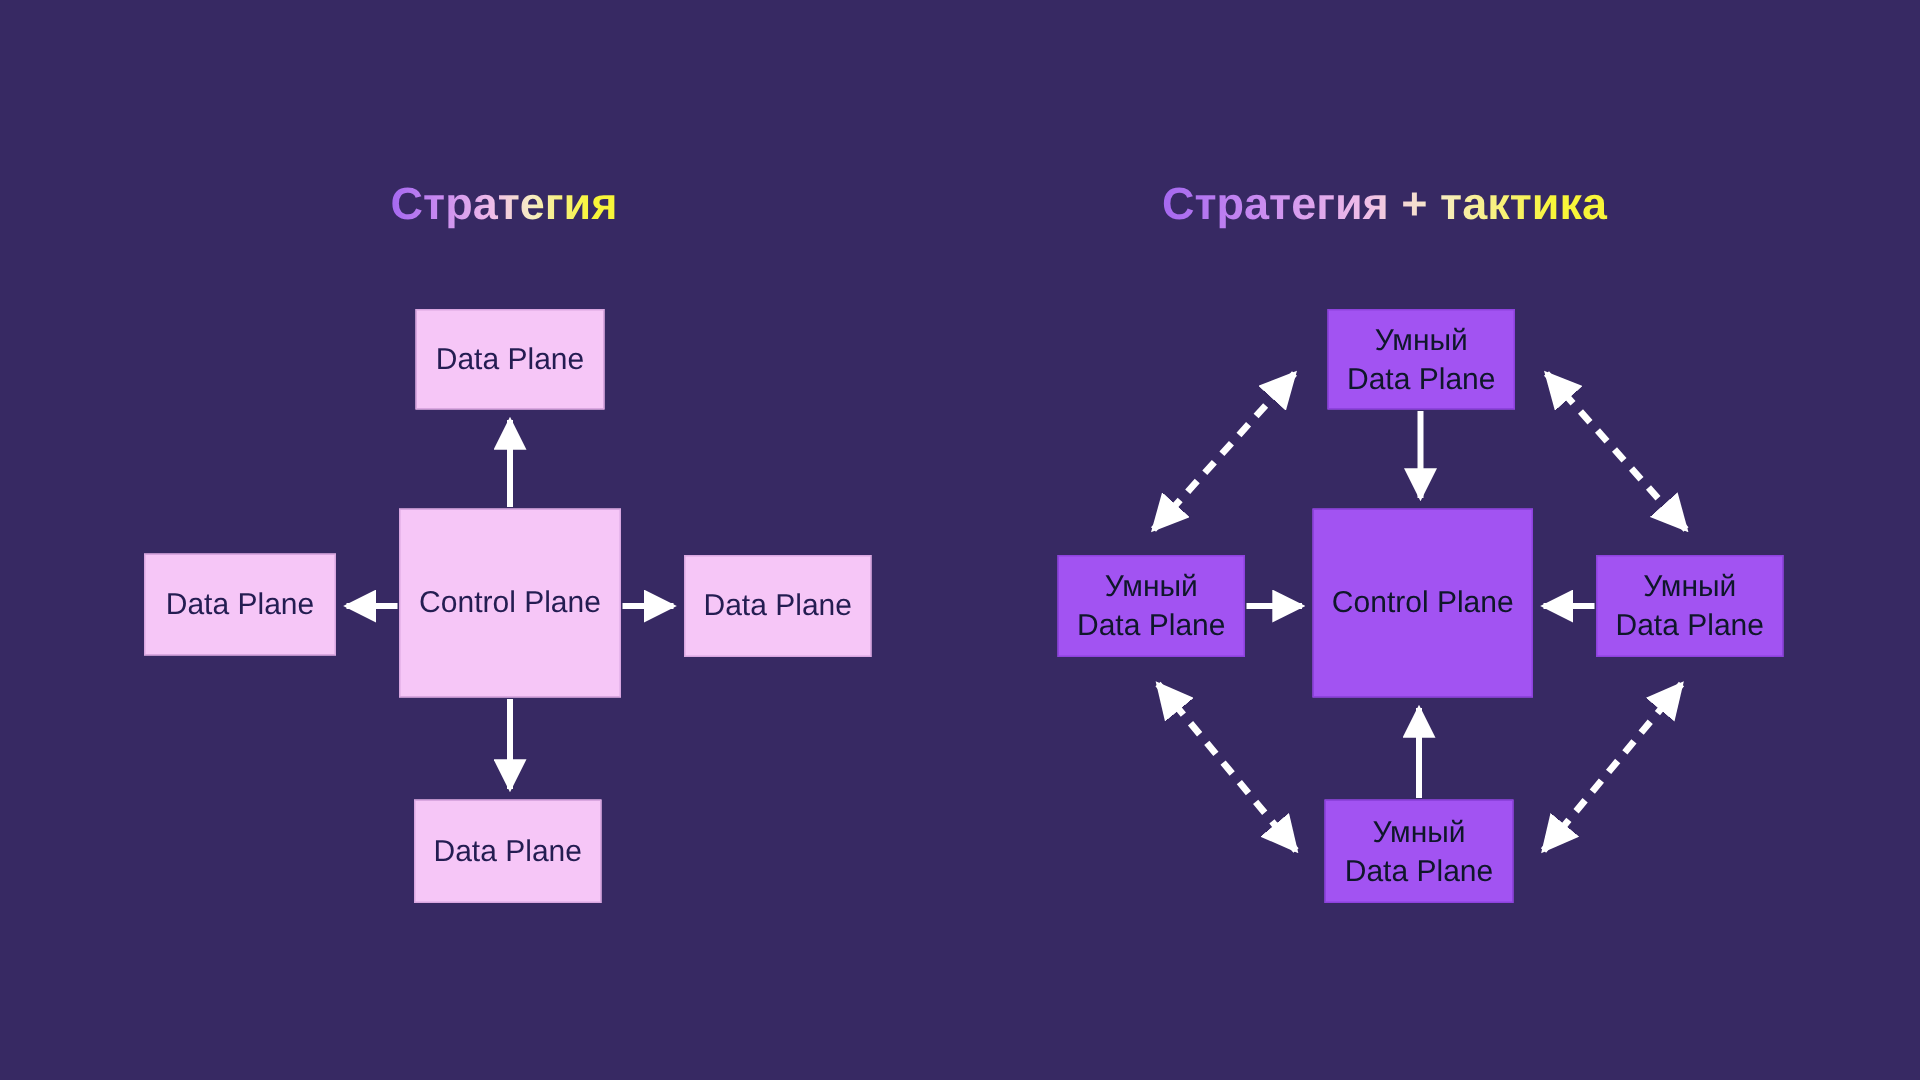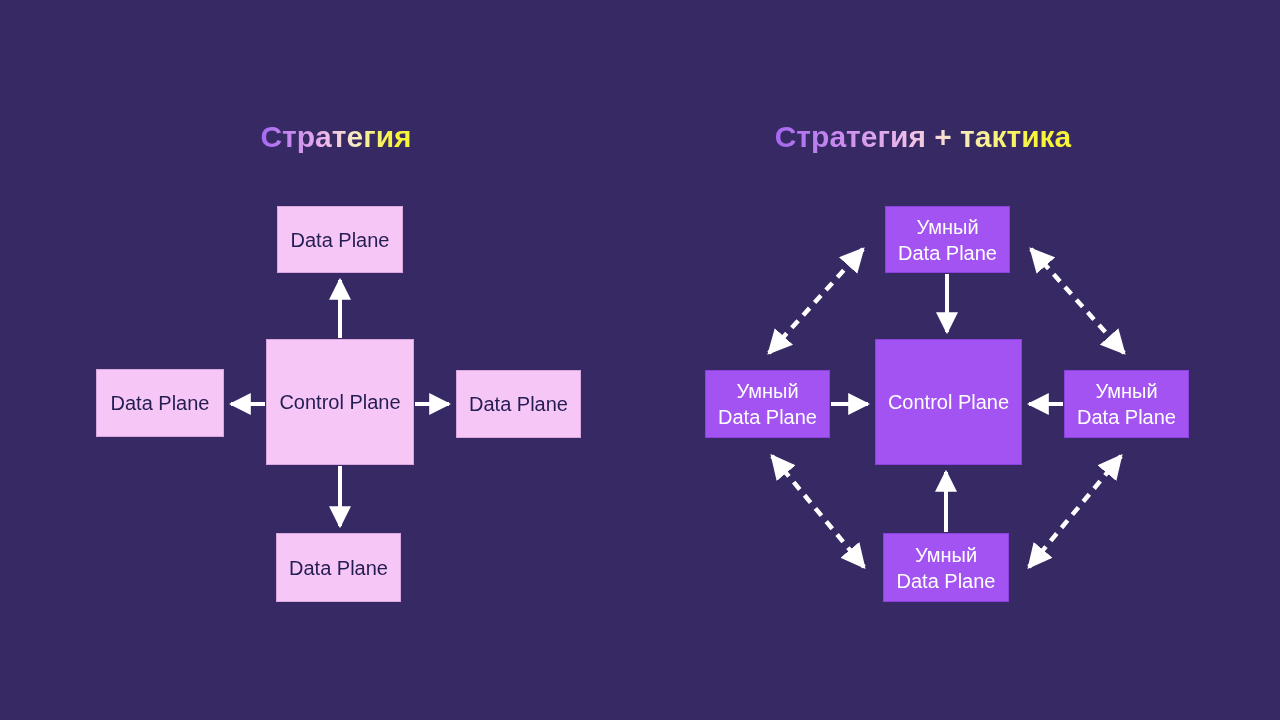--- a/index.html
+++ b/index.html
@@ -32,21 +32,21 @@
     display: flex;
     align-items: center;
     justify-content: center;
     text-align: center;
     font-size: 20px;
     line-height: 1.3;
     box-sizing: border-box;
   }
   .node span { white-space: pre-line; }
   .pink   { background: #f6c6f7; color: #241d52; border: 1px solid #d9a6e0; }
-  .purple { background: #a253f2; color: #ffffff; border: 1px solid #8d42dd; }
+  .purple { background: #a253f2; color: #0f172a; border: 1px solid #8d42dd; }
 
   #l-top    { left: 277px; top: 206px; width: 126px; height: 67px; }
   #l-left   { left:  96px; top: 369px; width: 128px; height: 68px; }
   #l-center { left: 266px; top: 339px; width: 148px; height: 126px; }
   #l-right  { left: 456px; top: 370px; width: 125px; height: 68px; }
   #l-bottom { left: 276px; top: 533px; width: 125px; height: 69px; }
 
   #r-top    { left: 885px; top: 206px; width: 125px; height: 67px; }
   #r-left   { left: 705px; top: 370px; width: 125px; height: 68px; }
   #r-center { left: 875px; top: 339px; width: 147px; height: 126px; }

